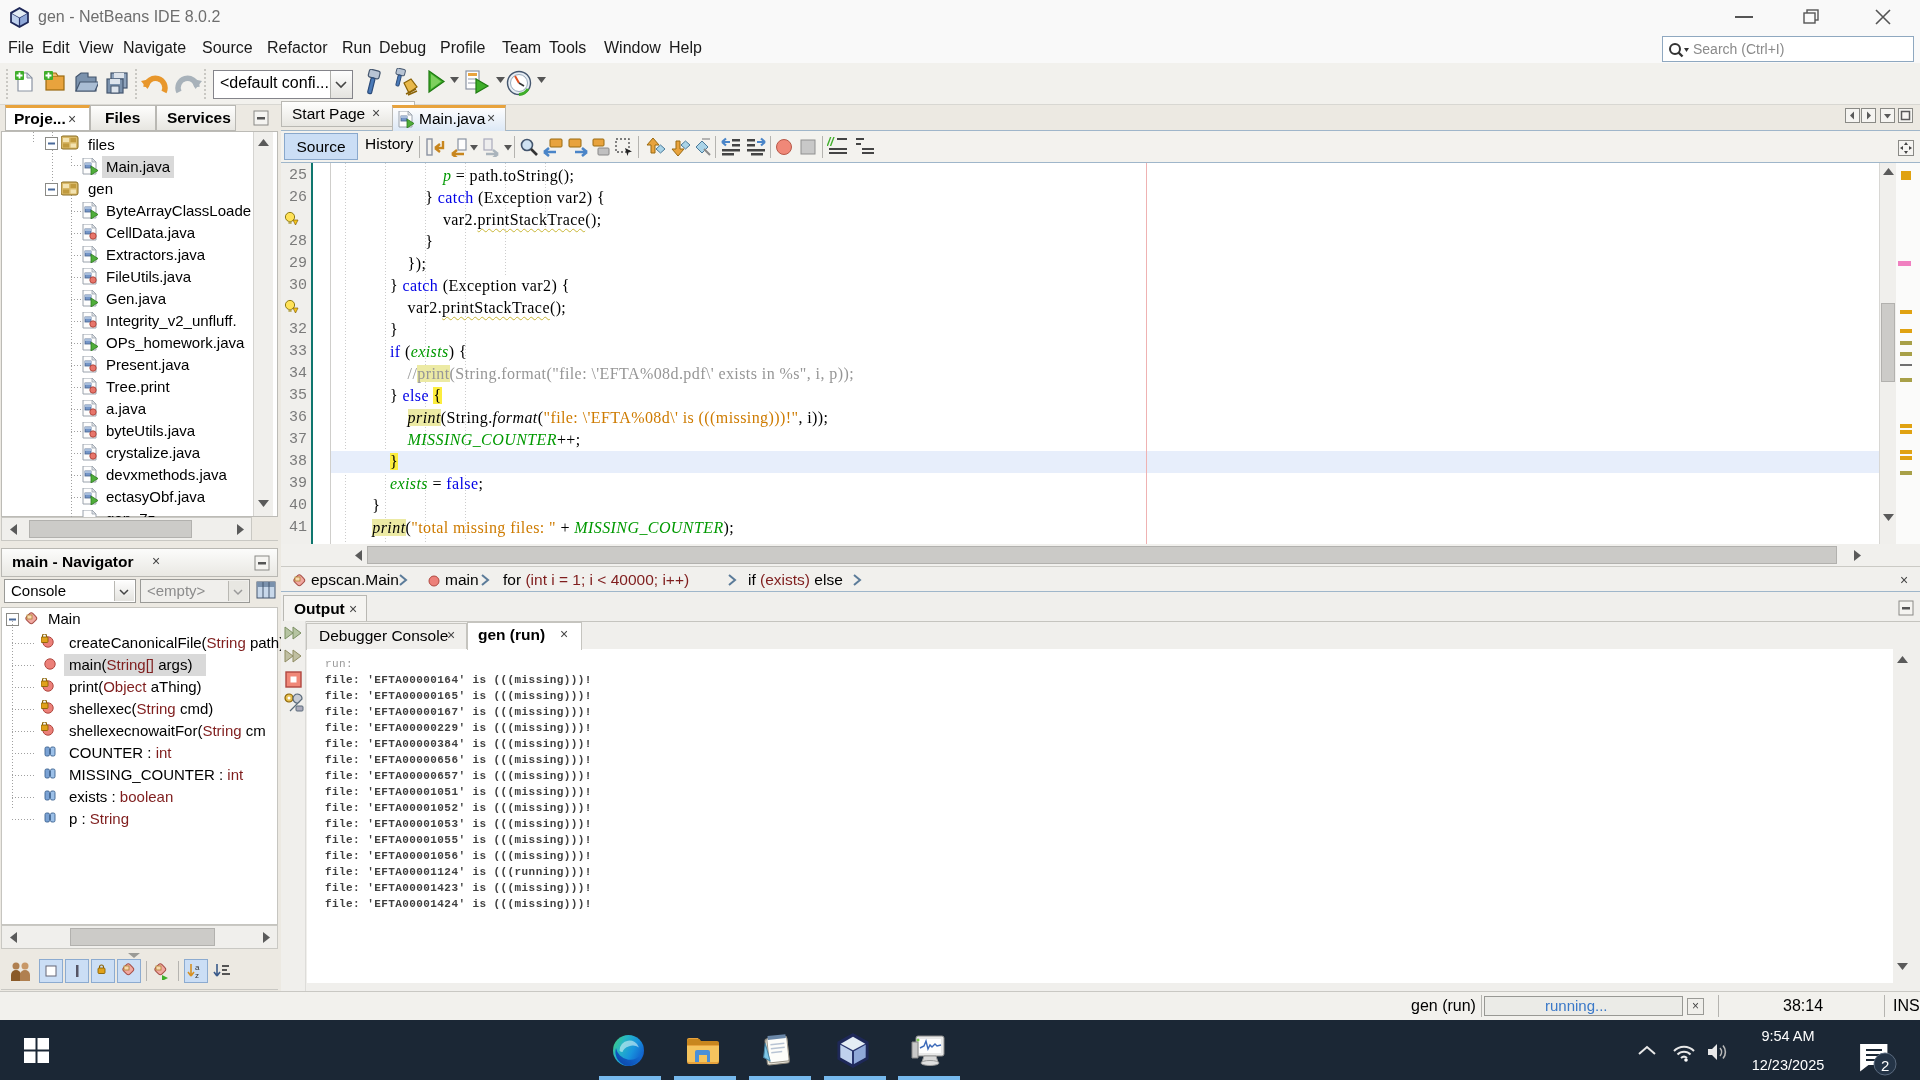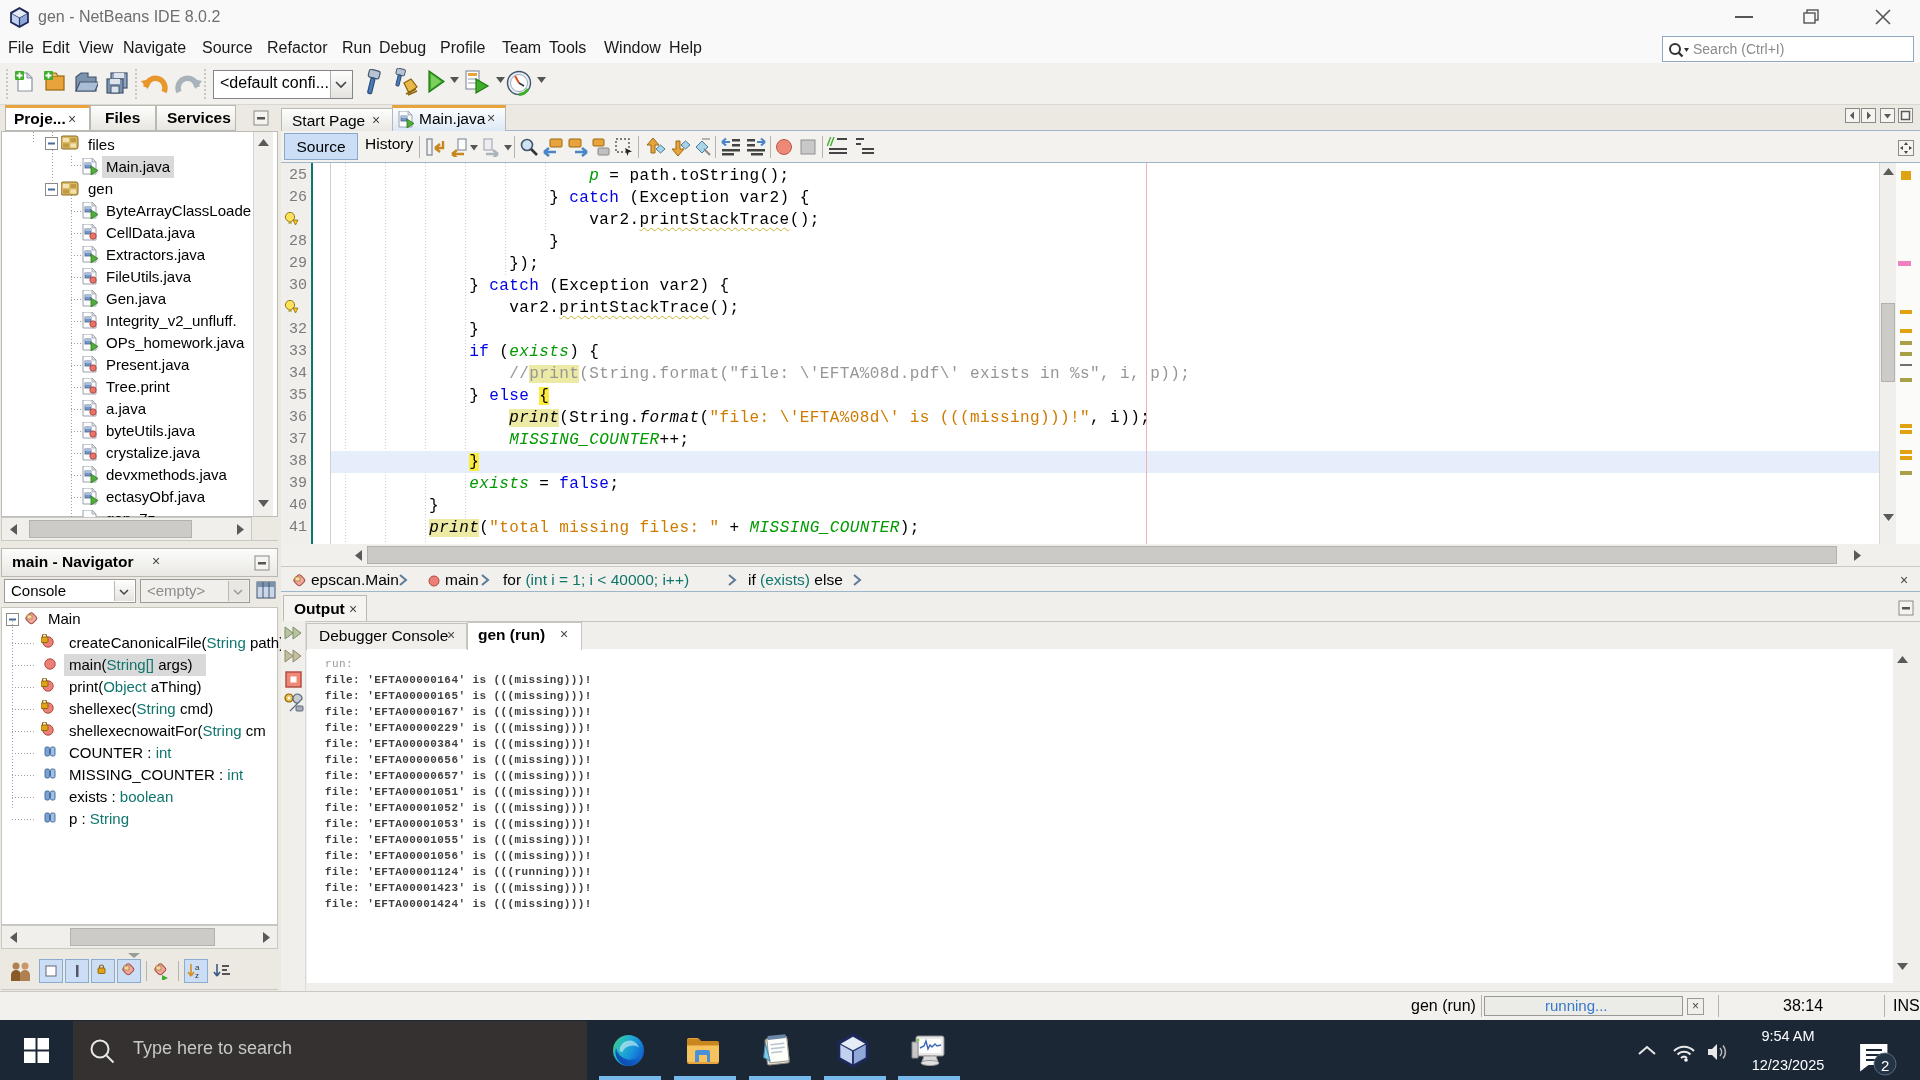--- a/index.html
+++ b/index.html
@@ -15,41 +15,41 @@
 .tbsep { position:absolute; top:6px; width:2px; height:30px; border-left:2px dotted #c9c8c3; }
 #cfgcombo { position:absolute; left:213px; top:7px; width:140px; height:29px; background:#fff; border:1px solid #84848a; font-size:16px; }
 
 .tab { position:absolute; height:26px; background:linear-gradient(#fefefd,#e7e6e1); border:1px solid #b9b8b3; font-size:15.5px; color:#000; white-space:nowrap; }
 .tab b { font-weight:bold; }
 .tx { color:#444; font-size:14px; }
 .thumb { position:absolute; background:#cccbc8; border:1px solid #b2b1ae; }
 .dotv { position:absolute; width:1px; background-image:linear-gradient(#a0a0a0 1px, transparent 1px); background-size:1px 3px; }
 .doth { position:absolute; height:1px; background-image:linear-gradient(90deg,#a0a0a0 1px, transparent 1px); background-size:3px 1px; }
 .trow { position:absolute; height:22px; line-height:22px; font-size:15px; white-space:nowrap; }
-.gy { color:#0f766e; }
+.gy { color:#7f1d1d; }
 
 #ptree { position:absolute; left:1px; top:131px; width:277px; height:386px; background:#fff; border:1px solid #bcbbb6; }
 #ptree-hs { position:absolute; left:1px; top:517px; width:251px; height:24px; background:#f0efec; border:1px solid #c9c8c3; }
 #navtitle { position:absolute; left:1px; top:548px; width:277px; height:29px; background:linear-gradient(#fcfcfb,#e9e8e3); border:1px solid #b9b8b3; }
 #navcombos { position:absolute; left:1px; top:577px; width:277px; height:30px; background:#ece9e2; }
 #navtree { position:absolute; left:1px; top:607px; width:277px; height:318px; background:#fff; border:1px solid #c6c5c0; }
 #nav-hs { position:absolute; left:1px; top:925px; width:277px; height:24px; background:#f0efec; border:1px solid #c9c8c3; }
 #navtb { position:absolute; left:1px; top:949px; width:277px; height:41px; background:#ece9e2; border-bottom:1px solid #c9c8c3; }
 .combo { position:absolute; background:#fff; border:1px solid #9a9a97; height:24px; font-size:15px; }
 .combo .ar { position:absolute; right:1px; top:1px; width:20px; height:20px; background:linear-gradient(#fdfdfd,#e4e3df); border-left:1px solid #b9b8b3; }
 .selbtn { position:absolute; width:24px; height:24px; background:#cbdef5; border:1px solid #8cabd0; }
 
 #etoolbar { position:absolute; left:281px; top:131px; width:1639px; height:32px; background:#f3f2ee; border-bottom:1px solid #9fb6ca; }
 #codearea { position:absolute; left:281px; top:163px; width:1639px; height:381px; background:#fff; overflow:hidden; }
 #curline { left:50px; top:288px; width:1548px; height:22px; background:#e7eefb; }
 #marginline { left:865px; top:0; width:1px; height:381px; background:#efb2b2; }
 #gutter { position:absolute; left:0; top:0; width:32px; height:381px; background:#f0efec; border-right:2px solid #0f766e; }
 #gutter .ln { position:absolute; right:4px; height:22px; line-height:22px; font-size:15px; color:#7a7a7a; font-family:"Liberation Mono",monospace; }
 #folddiv { position:absolute; left:49px; top:0; width:1px; height:381px; background:#cfcecb; }
-.cl { position:absolute; left:68px; height:22px; line-height:22px; font-family:Liberation Mono, monospace; font-size:16px; letter-spacing:0.4125px; white-space:pre; color:#000;text-align:right; }
+.cl { position:absolute; left:56px; height:22px; line-height:22px; font-family:Liberation Serif, serif; font-size:16px; letter-spacing:0.4125px; white-space:pre; color:#000;text-align:right; }
 .kw { color:#0000e6; }
 .st { color:#ce7b00; }
 .gcm { color:#969696; }
 .fld { color:#009900; font-style:italic; }
 .mi { font-style:italic; }
 .occ { background:#eceaa4; }
 .brace { background:#fced3d; }
 .wavy { text-decoration:underline; text-decoration-style:wavy; text-decoration-color:#c8b635; text-decoration-thickness:1px; text-underline-offset:3px; }
 #evs { position:absolute; left:1598px; top:0; width:17px; height:381px; background:#f0efec; border-left:1px solid #d8d7d4; }
 #estripe { position:absolute; left:1615px; top:0; width:24px; height:381px; background:#fbfbfa; }
@@ -565,21 +565,21 @@
     <path d="M4 6 H11 L7.5 10.5 Z" fill="#5a5a5a"></path>
   </svg>
 <svg class="i" style="left:1898px;top:108px" width="15" height="15">
     <rect x="0.5" y="0.5" width="14" height="14" fill="#f5f4f1" stroke="#8a8a86"></rect>
     <rect x="3.5" y="3.5" width="8" height="8" fill="none" stroke="#5a5a5a" stroke-width="1.5"></rect>
   </svg>
 <svg class="i" style="left:1898px;top:140px;z-index:5" width="16" height="16">
     <rect x="0.5" y="0.5" width="15" height="15" fill="#f5f4f1" stroke="#8a8a86"></rect>
     <path d="M8 2 L10 5 H6 Z M8 14 L6 11 h4 Z M2 8 L5 6 v4 Z M14 8 L11 6 v4 Z" fill="#444"></path>
   </svg>
-<div class="tab" style="left:281px;top:108px;width:134px">
+<div class="tab" style="left:281px;top:101px;width:134px">
     <span style="position:absolute;left:10px;top:3px">Start Page</span>
     <span class="tx" style="position:absolute;left:90px;top:3px">×</span>
   </div>
 <div class="tab" style="left:392px;top:105px;width:114px;background:linear-gradient(#fdfdfd,#dce8f6);border-top:3px solid #e8a33d;border-bottom:none;height:26px;z-index:2">
   <svg class="i" style="left:5px;top:3px" width="17" height="17">
       <use href="#jfile"></use>
       <use href="#jarr"></use>
     </svg>
   <span style="position:absolute;left:26px;top:2px">Main.java</span>
     <span class="tx" style="position:absolute;left:94px;top:2px">×</span>
@@ -859,27 +859,20 @@
   <div class="abs" style="left:1884px;top:3px;width:1px;height:22px;background:#b5b4b0"></div>
   <span style="position:absolute;left:1893px;top:5px">INS</span>
 </div>
 <div class="abs" id="taskbar">
   <svg class="i" style="left:24px;top:18px" width="25" height="25">
       <rect x="0" y="0" width="11.5" height="11.5" fill="#fff"></rect>
       <rect x="13.5" y="0" width="11.5" height="11.5" fill="#fff"></rect>
       <rect x="0" y="13.5" width="11.5" height="11.5" fill="#fff"></rect>
       <rect x="13.5" y="13.5" width="11.5" height="11.5" fill="#fff"></rect>
     </svg>
-  <div id="tsearch">
-    <svg class="i" style="left:16px;top:17px" width="28" height="28">
-        <circle cx="11" cy="11" r="8.5" fill="none" stroke="#e8e8e8" stroke-width="2"></circle>
-        <path d="M17.5 17.5 l7 7" stroke="#e8e8e8" stroke-width="2"></path>
-      </svg>
-    <span style="position:absolute;left:60px;top:17px">Type here to search</span>
-  </div>
   <svg class="i" style="left:612px;top:14px" width="33" height="33">
       <defs>
         <linearGradient id="eg1" x1="0" y1="0" x2="1" y2="0.55">
           <stop offset="0" stop-color="#45d06b"></stop>
           <stop offset="0.35" stop-color="#27b7c4"></stop>
           <stop offset="0.7" stop-color="#1793dd"></stop>
           <stop offset="1" stop-color="#1362cd"></stop>
         </linearGradient>
         <linearGradient id="eg2" x1="0" y1="1" x2="0.9" y2="0.2">
           <stop offset="0" stop-color="#0d3fa4"></stop>

